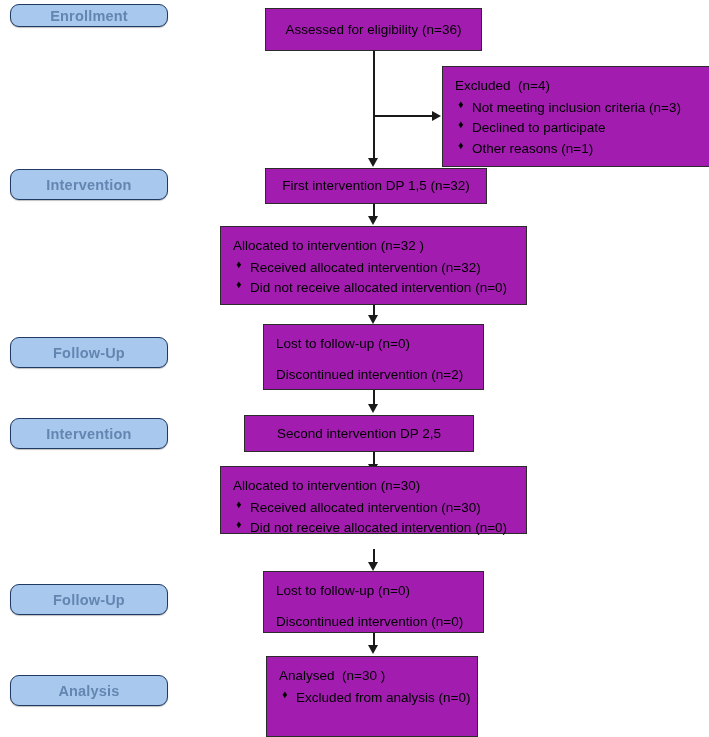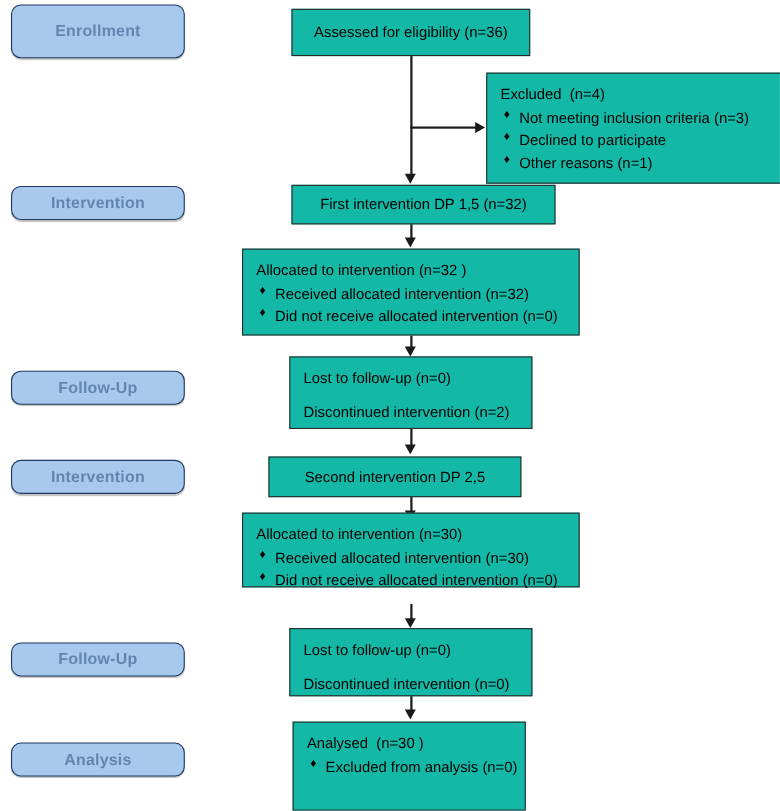--- a/index.html
+++ b/index.html
@@ -39,21 +39,21 @@
     align-items: center;
     justify-content: center;
     text-align: center;
     box-shadow: 0 1px 1px rgba(0,0,0,0.25);
   }
 
   
   .flow-box {
     position: absolute;
     box-sizing: border-box;
-    background: #14b8a6;
+    background: #a21caf;
     border: 1.2px solid #2b2b2b;
     font-size: 13.5px;
     line-height: 1.45;
     color: #000000;
   }
   .flow-box.center {
     display: flex;
     align-items: center;
     justify-content: center;
     text-align: center;
@@ -117,21 +117,21 @@
     border-top: 5.5px solid transparent;
     border-bottom: 5.5px solid transparent;
     border-left: 9px solid #1a1a1a;
   }
 </style>
 </head>
 <body>
 
 <div id="diagram">
 
-  <div class="stage-label" style="left:10px; top:4px; width:158px; height:49px;">
+  <div class="stage-label" style="left:10px; top:4px; width:158px; height:23px;">
     <span>Enrollment</span>
   </div>
 
   <div class="stage-label" style="left:10px; top:169px; width:158px; height:31px;">
     <span>Intervention</span>
   </div>
 
   <div class="stage-label" style="left:10px; top:337px; width:158px; height:31px;">
     <span>Follow-Up</span>
   </div>
@@ -178,21 +178,21 @@
 
   <div class="flow-box left" style="left:442px; top:66px; width:303px; height:101px;">
     <span class="box-title">Excluded  (n=4)</span>
     <ul class="bullet-list">
       <li><span class="bullet-glyph">♦</span><span>Not meeting inclusion criteria (n=3)</span></li>
       <li><span class="bullet-glyph">♦</span><span>Declined to participate</span></li>
       <li><span class="bullet-glyph">♦</span><span>Other reasons (n=1)</span></li>
     </ul>
   </div>
 
-  <div class="flow-box center" style="left:265px; top:168px; width:240px; height:36px;">
+  <div class="flow-box center" style="left:265px; top:168px; width:222px; height:36px;">
     <span class="box-title">First intervention DP 1,5 (n=32)</span>
   </div>
 
   <div class="flow-box left" style="left:220px; top:226px; width:307px; height:79px;">
     <span class="box-title">Allocated to intervention (n=32 )</span>
     <ul class="bullet-list">
       <li><span class="bullet-glyph">♦</span><span>Received allocated intervention (n=32)</span></li>
       <li><span class="bullet-glyph">♦</span><span>Did not receive allocated intervention (n=0)</span></li>
     </ul>
   </div>

